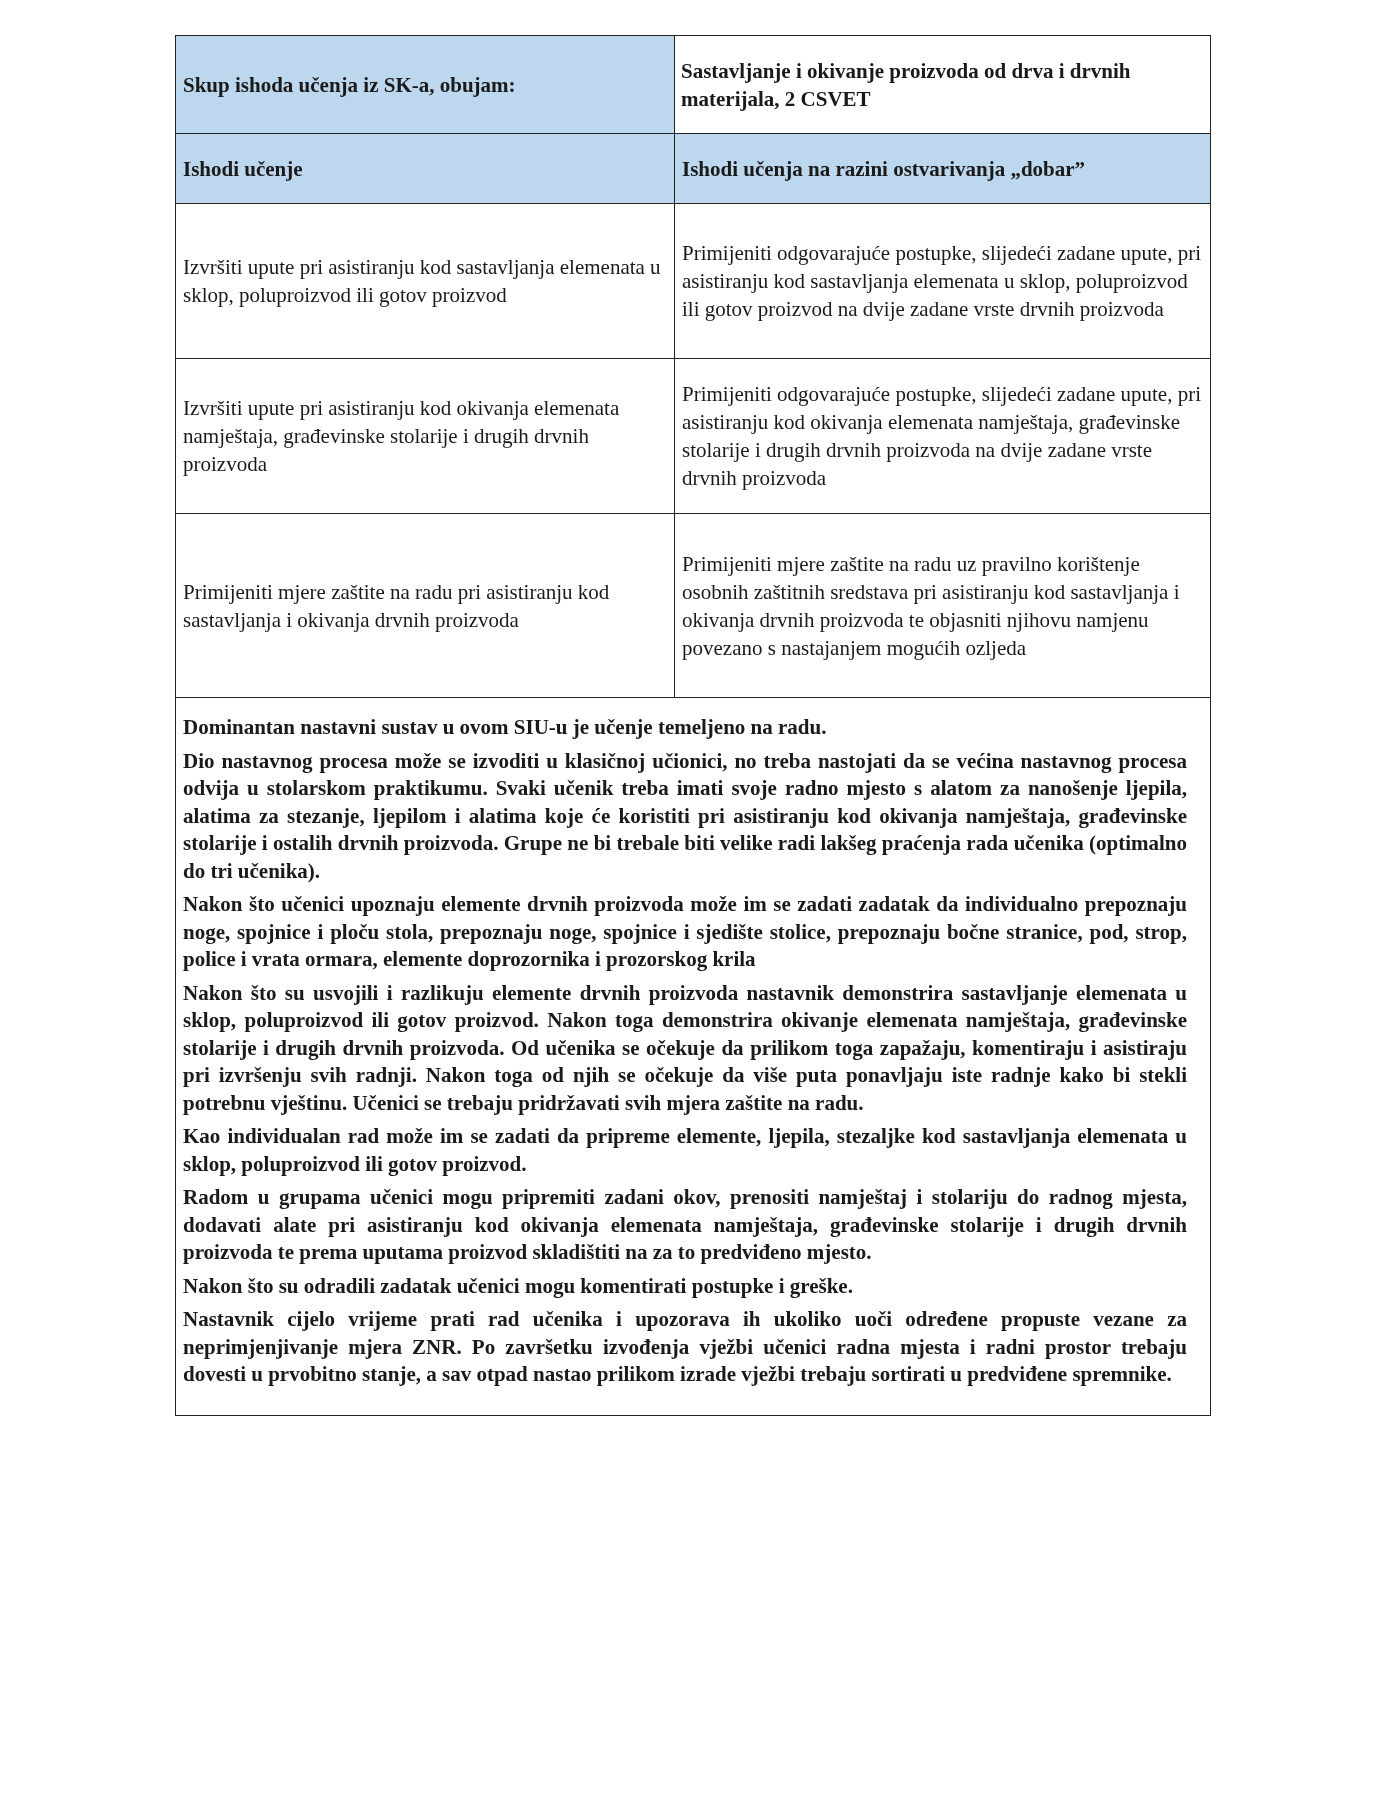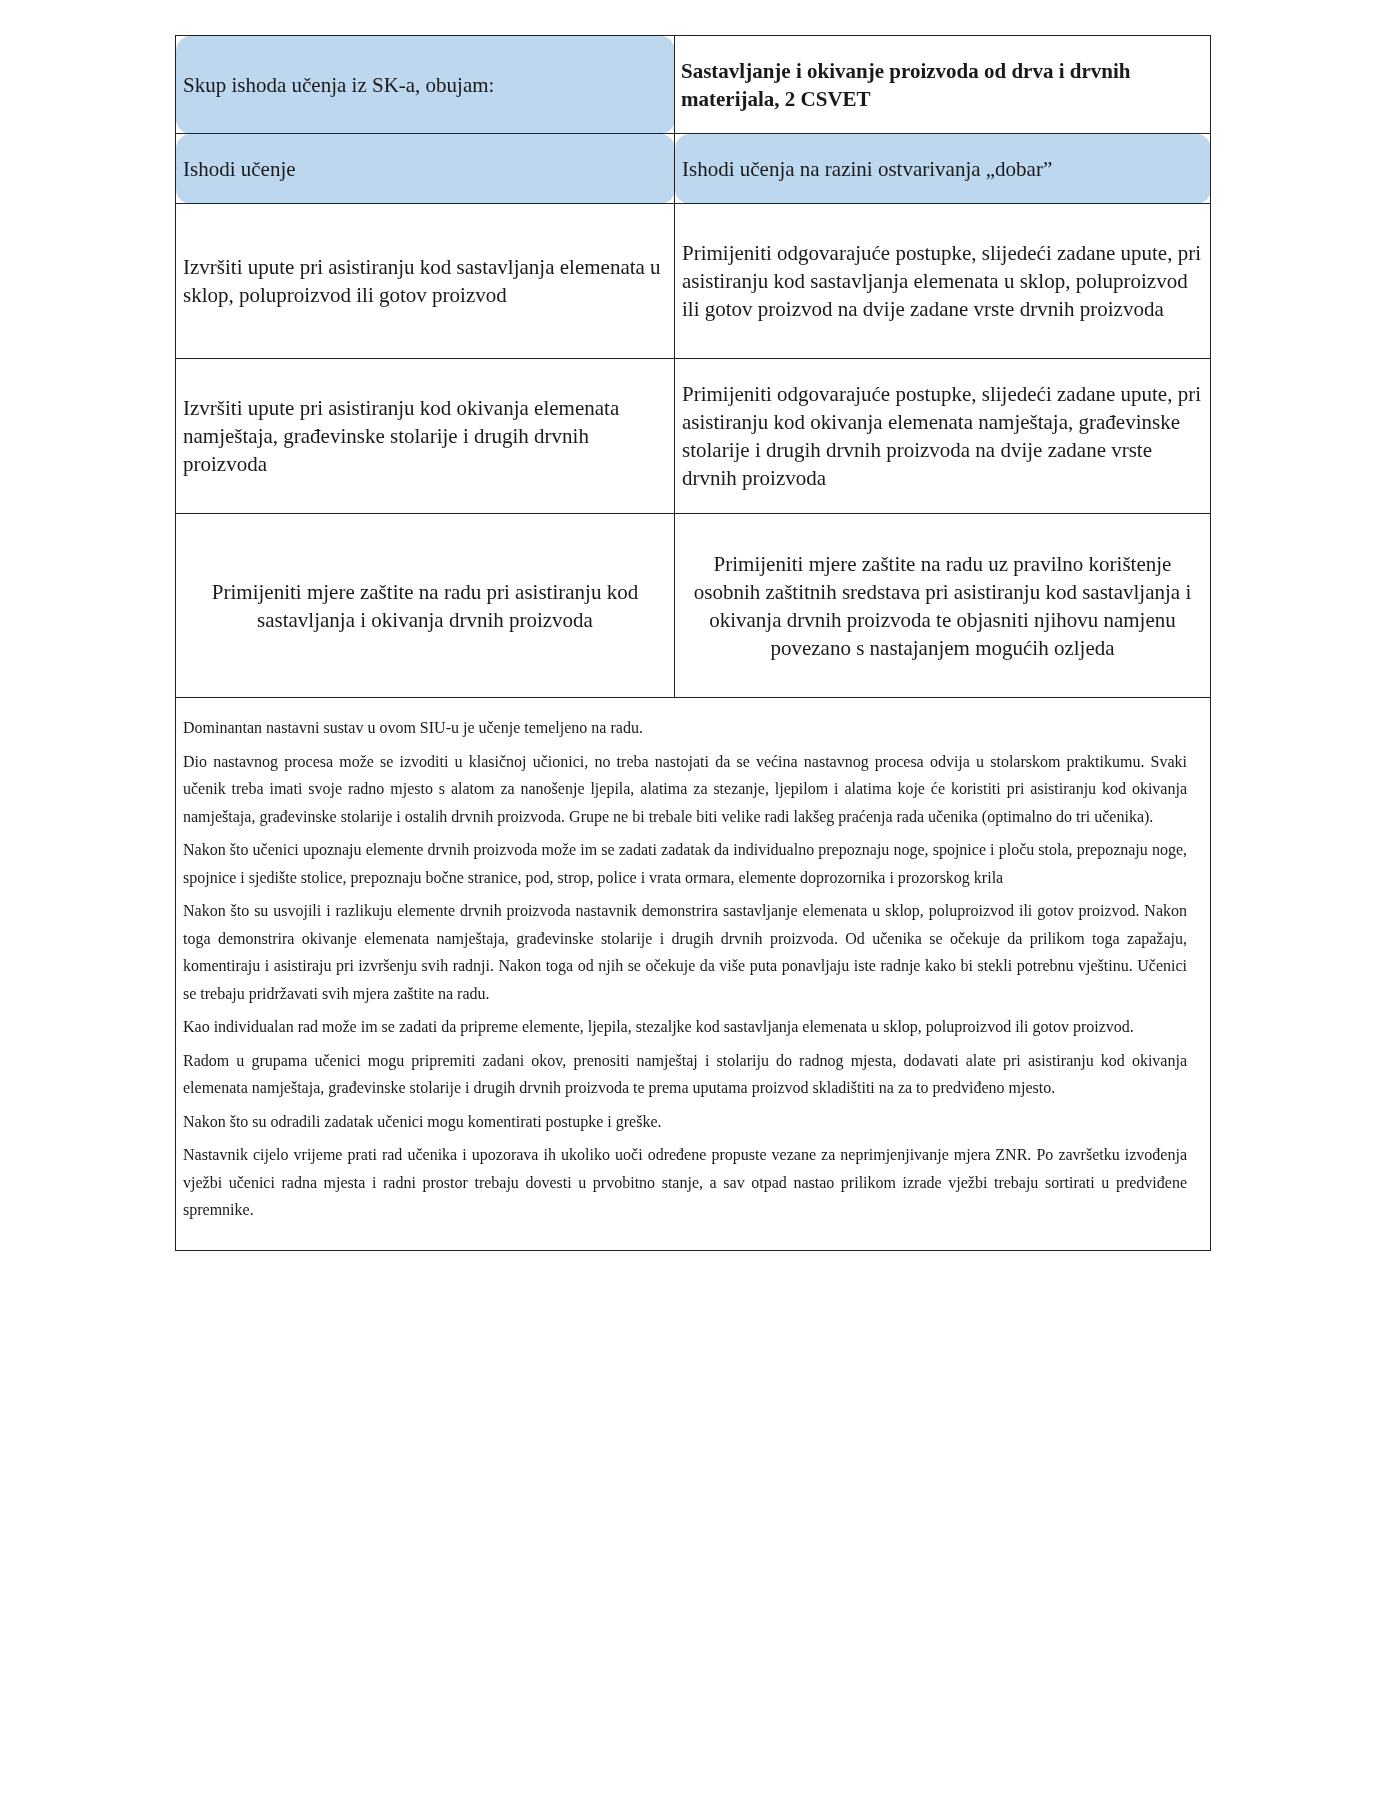--- a/index.html
+++ b/index.html
@@ -7,31 +7,31 @@
   .doc-table {
     position: absolute; left: 175px; top: 35px; width: 1035px;
     border-collapse: collapse; table-layout: fixed;
   }
   .doc-table td {
     border: 1.5px solid #222; vertical-align: middle;
     padding: 2px 7px 2px 7px; font-size: 21px; line-height: 28px;
   }
   .doc-table col.c1 { width: 499px; }
   .doc-table col.c2 { width: 536px; }
-  .hdr { background: #bdd7ee; font-weight: normal; border-radius: 15px; }
+  .hdr { background: #bdd7ee; font-weight: bold; }
   .row-title td { height: 93px; }
   .row-sub td { height: 65px; }
   .row-o1 td { height: 122px; }
   .row-o2 td { height: 150px; }
   .row-o3 td { height: 150px; }
-  .row-o4 td { height: 179px; text-align: center; }
+  .row-o4 td { height: 179px; }
   .row-dom td { height: 74px; }
   .body-cell { vertical-align: top !important; padding: 16px 7px 26px 7px !important; }
   .body-cell p {
-    margin: 0 16px 6px 0; text-align: justify; font-size: 16px; line-height: 27.5px;
+    margin: 0 16px 6px 0; text-align: justify; font-size: 21px; line-height: 27.5px; font-weight: bold;
   }
   .body-cell p:last-child { margin-bottom: 0; }
 </style>
 </head>
 <body>
 
 <table class="doc-table">
   <colgroup>
       <col class="c1">
       <col class="c2">

